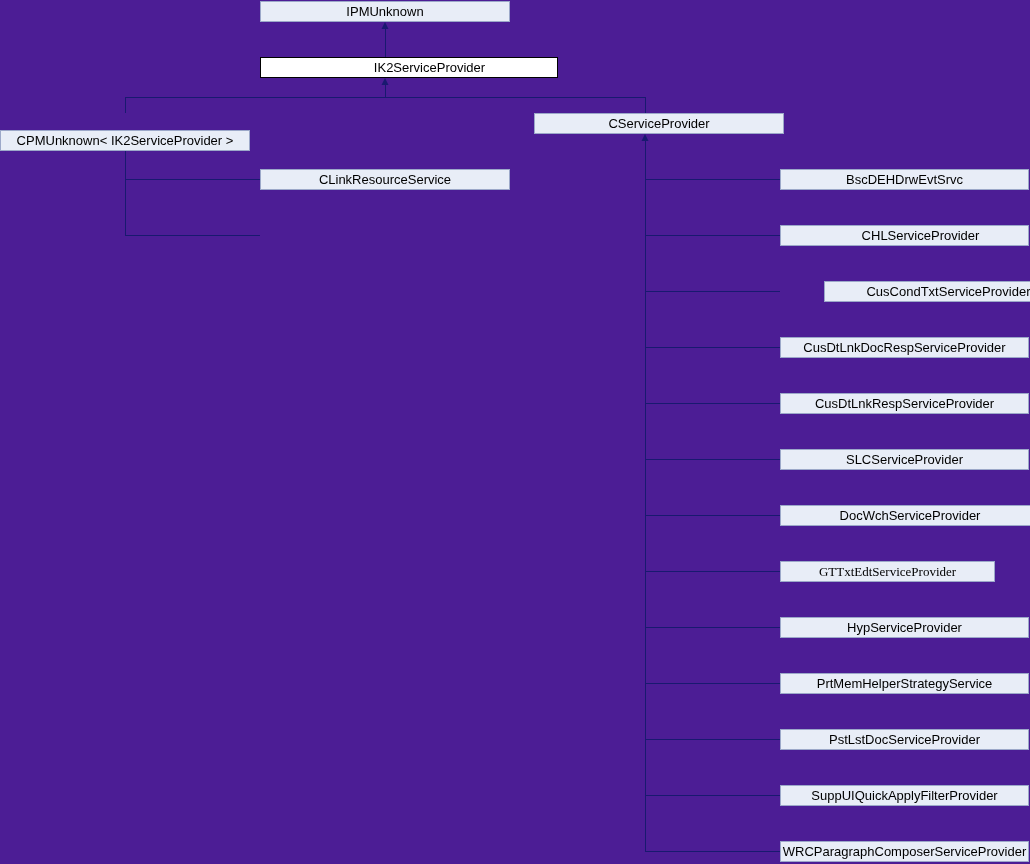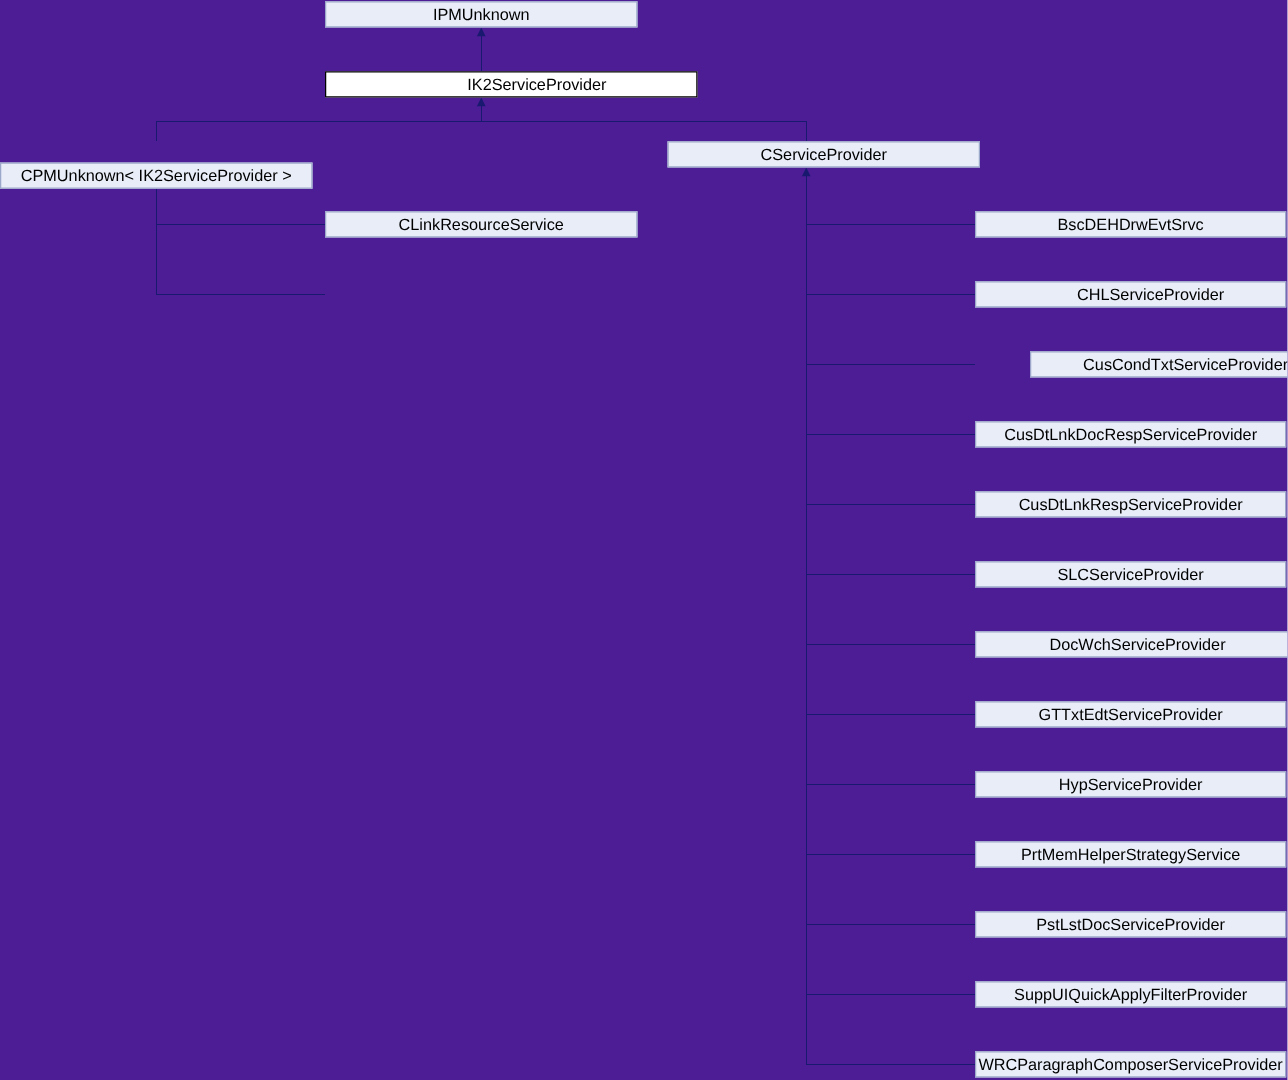--- a/index.html
+++ b/index.html
@@ -78,19 +78,19 @@
     <div class="node" style="left: 0px; top: 130px; width: 250px;">CPMUnknown&lt; IK2ServiceProvider &gt;</div>
     <div class="node" style="left: 260px; top: 169px; width: 250px;">CLinkResourceService</div>
     <div class="node" style="left: 520px; top: 113px; width: 250px; margin-left: 14px;">CServiceProvider</div>
     <div class="node" style="left: 780px; top: 169px; width: 249px;">BscDEHDrwEvtSrvc</div>
     <div class="node" style="left: 780px; top: 225px; width: 249px; padding-left: 32px;">CHLServiceProvider</div>
     <div class="node" style="left: 824px; top: 281px; width: 249px;">CusCondTxtServiceProvider</div>
     <div class="node" style="left: 780px; top: 337px; width: 249px;">CusDtLnkDocRespServiceProvider</div>
     <div class="node" style="left: 780px; top: 393px; width: 249px;">CusDtLnkRespServiceProvider</div>
     <div class="node" style="left: 780px; top: 449px; width: 249px;">SLCServiceProvider</div>
     <div class="node" style="left: 780px; top: 505px; width: 260px;">DocWchServiceProvider</div>
-    <div class="node" style="left: 780px; top: 561px; width: 249px;">GTTxtEdtServiceProvider</div>
+    <div class="node" style="left: 780px; top: 561px; width: 215px; font-family: Liberation Serif, serif;">GTTxtEdtServiceProvider</div>
     <div class="node" style="left: 780px; top: 617px; width: 249px;">HypServiceProvider</div>
     <div class="node" style="left: 780px; top: 673px; width: 249px;">PrtMemHelperStrategyService</div>
     <div class="node" style="left: 780px; top: 729px; width: 249px;">PstLstDocServiceProvider</div>
     <div class="node" style="left: 780px; top: 785px; width: 249px;">SuppUIQuickApplyFilterProvider</div>
     <div class="node" style="left: 780px; top: 841px; width: 249px;">WRCParagraphComposerServiceProvider</div>
   </div>
 
 </body></html>

